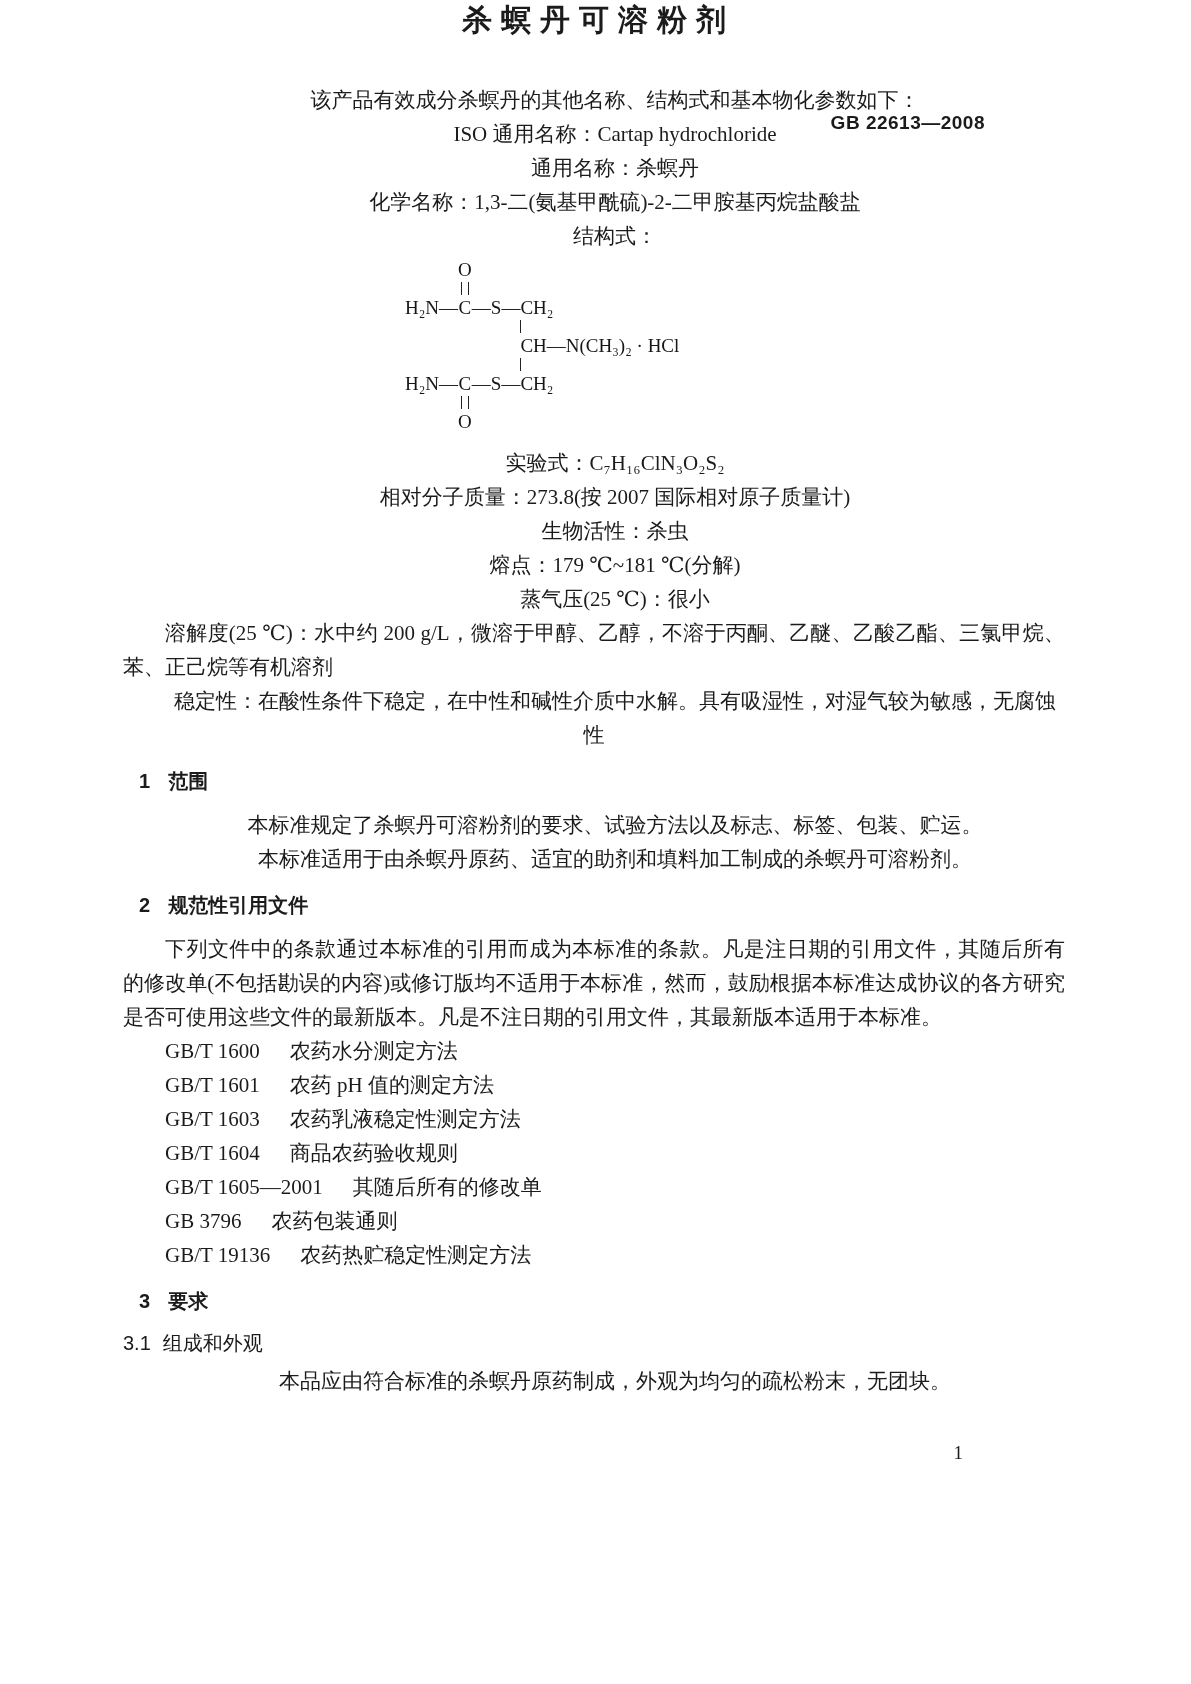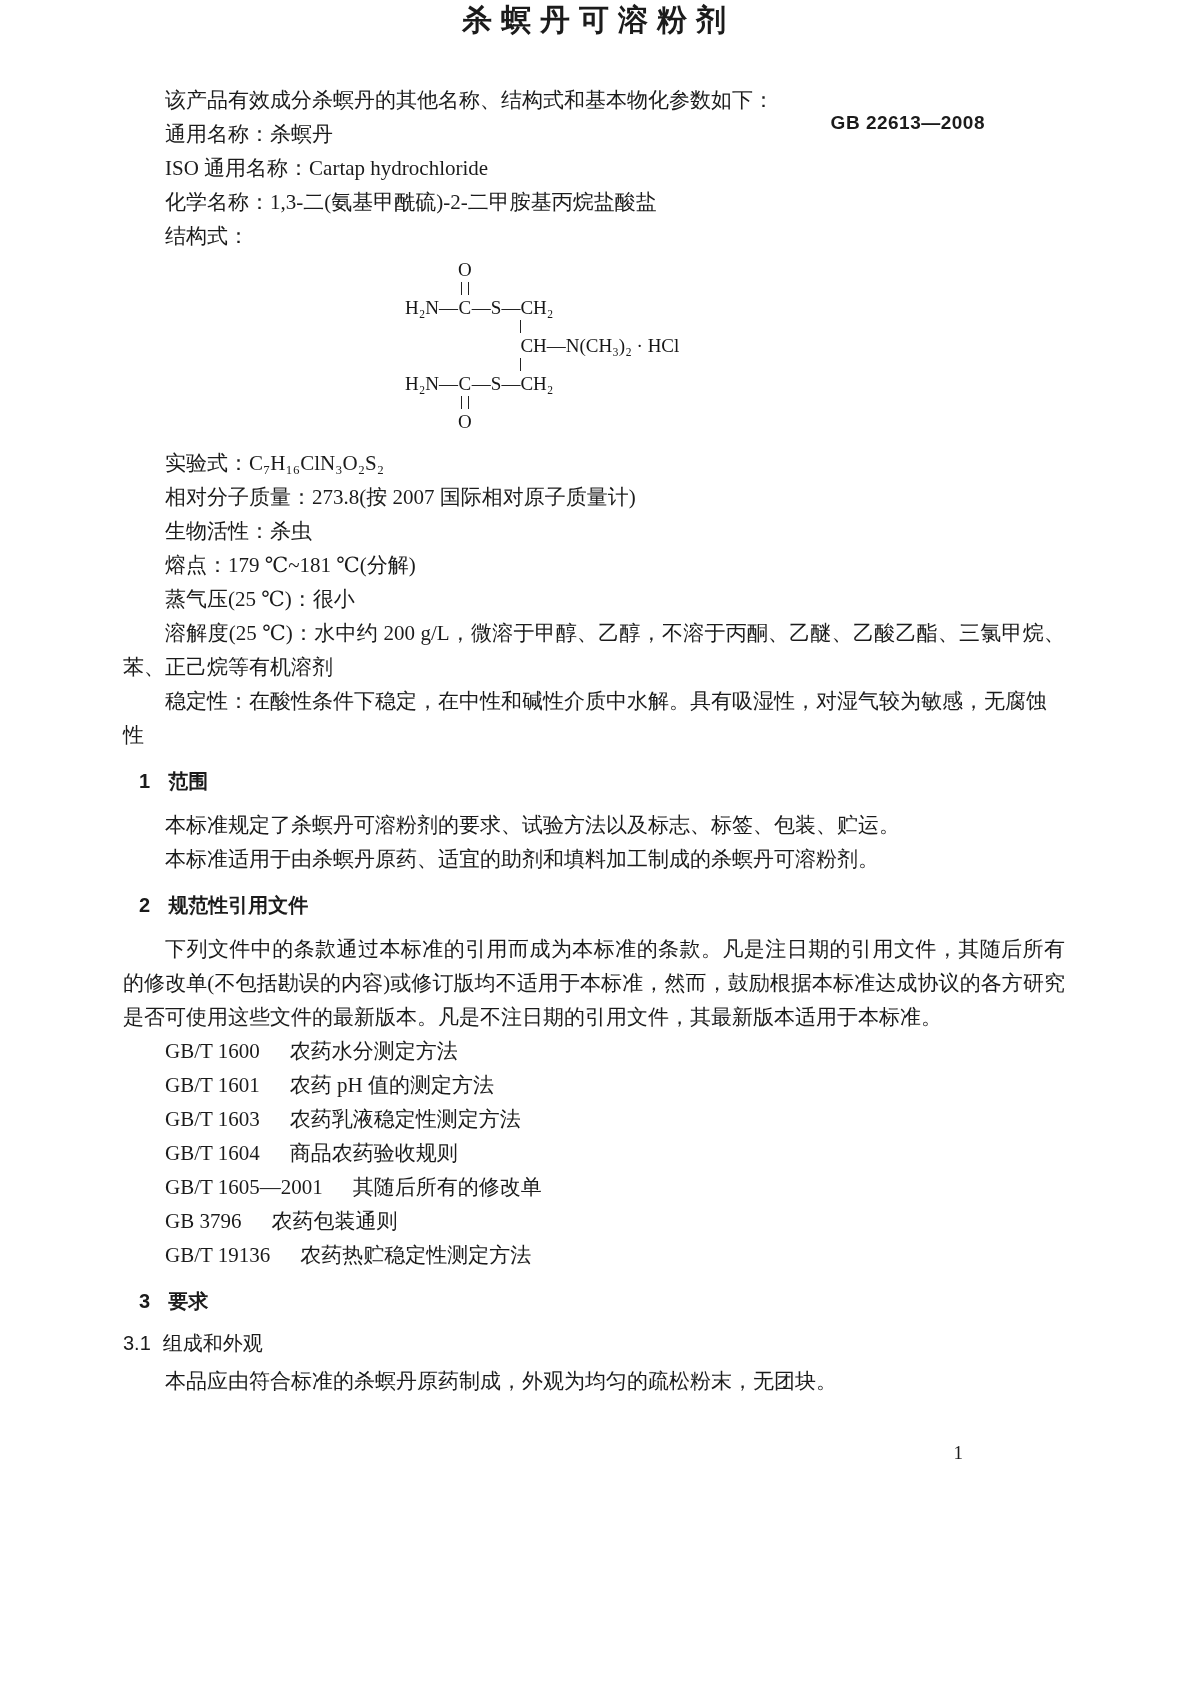--- a/index.html
+++ b/index.html
@@ -5,21 +5,21 @@
   html,body{margin:0;padding:0;background:#ffffff;}
   .page{position:relative;width:1191px;height:1684px;background:#ffffff;
         font-family:"Liberation Serif","DejaVu Serif",serif;color:#1b1b1b;overflow:hidden;}
   .doc-code{position:absolute;top:112px;right:206px;
         font-family:"Liberation Sans","DejaVu Sans",sans-serif;
         font-weight:700;font-size:19px;letter-spacing:0.5px;margin-left:8px;}
   .content{position:absolute;left:123px;top:0;width:942px;}
   .title{font-size:30px;font-weight:700;text-align:center;letter-spacing:9px;text-indent:9px;
         margin:0 0 42px 0;}
   .para{font-size:21px;line-height:34px;margin:0;}
-  .indent{text-indent:2em;}
+  .indent{text-indent:2em;text-align:center;}
   .just{text-align:justify;}
   .sec-heading{font-family:"Liberation Sans","DejaVu Sans",sans-serif;
         font-size:20px;font-weight:700;margin:14px 0 12px 16px;line-height:30px;}
   .sec-heading .sec-num{margin-right:18px;}
   .subsec-heading{font-family:"Liberation Sans","DejaVu Sans",sans-serif;
         font-size:20px;font-weight:400;margin:12px 0 6px 0;line-height:30px;}
   .subsec-heading .sec-num{margin-right:12px;}
   .ref{padding-left:42px;}
   .ref-code{margin-right:30px;}
   .page-num{font-size:19px;text-align:right;padding-right:102px;margin-top:44px;}
@@ -44,22 +44,22 @@
 
 <div class="page">
 
   <div class="doc-code">GB 22613—2008</div>
 
   <div class="content">
 
     <h1 class="title">杀螟丹可溶粉剂</h1>
 
     <p class="para indent">该产品有效成分杀螟丹的其他名称、结构式和基本物化参数如下：</p>
+    <p class="para indent">ISO 通用名称：Cartap hydrochloride</p>
     <p class="para indent">通用名称：杀螟丹</p>
-    <p class="para indent">ISO 通用名称：Cartap hydrochloride</p>
     <p class="para indent">化学名称：1,3-二(氨基甲酰硫)-2-二甲胺基丙烷盐酸盐</p>
     <p class="para indent">结构式：</p>
 
     <div class="structure">
       <span class="atom jc ga-o-top">O</span>
       <span class="dbond jc ga-db-top"></span>
 
       <span class="atom ga-r1c1">H₂N</span>
       <span class="atom ga-r1c2">—</span>
       <span class="atom jc ga-r1c3">C</span>

